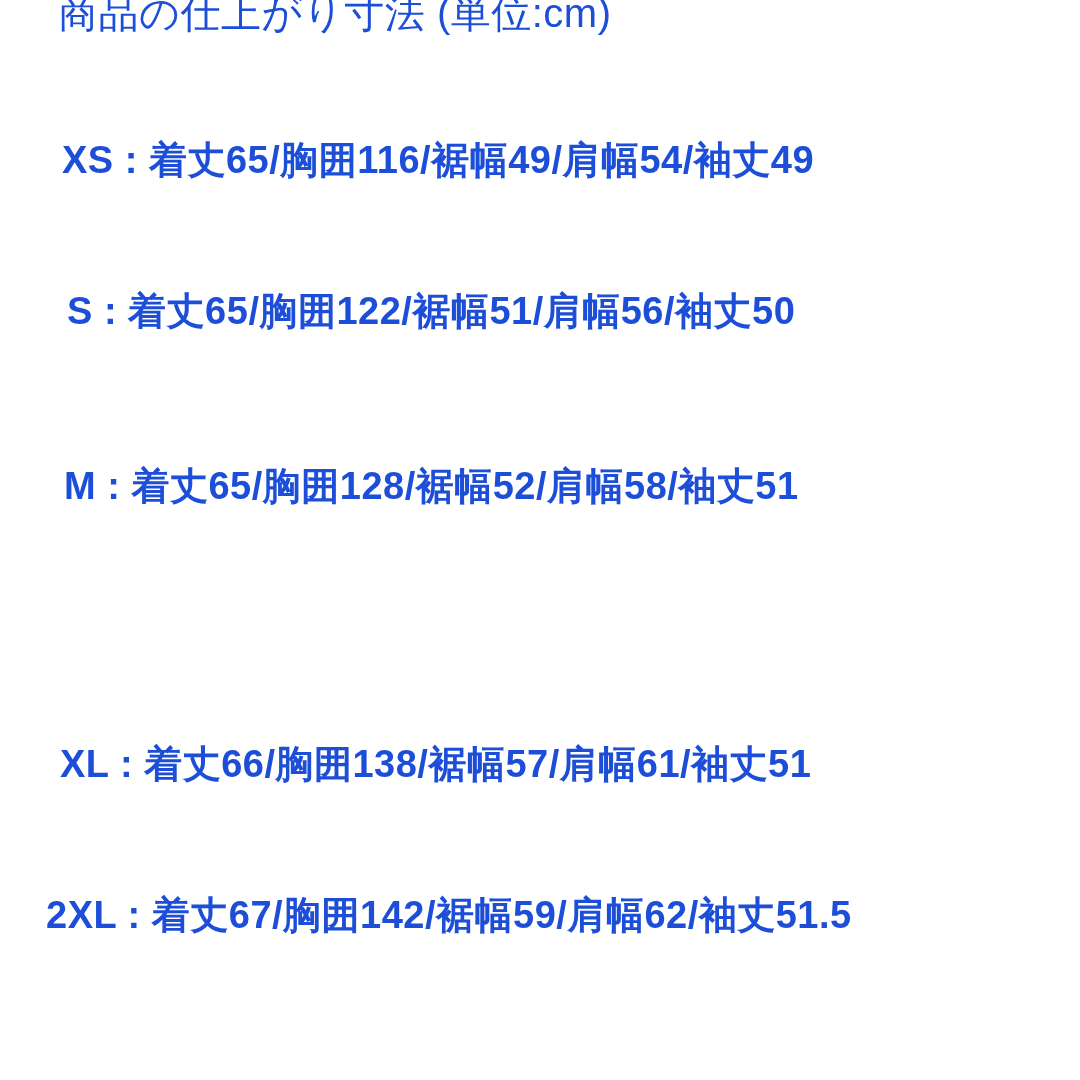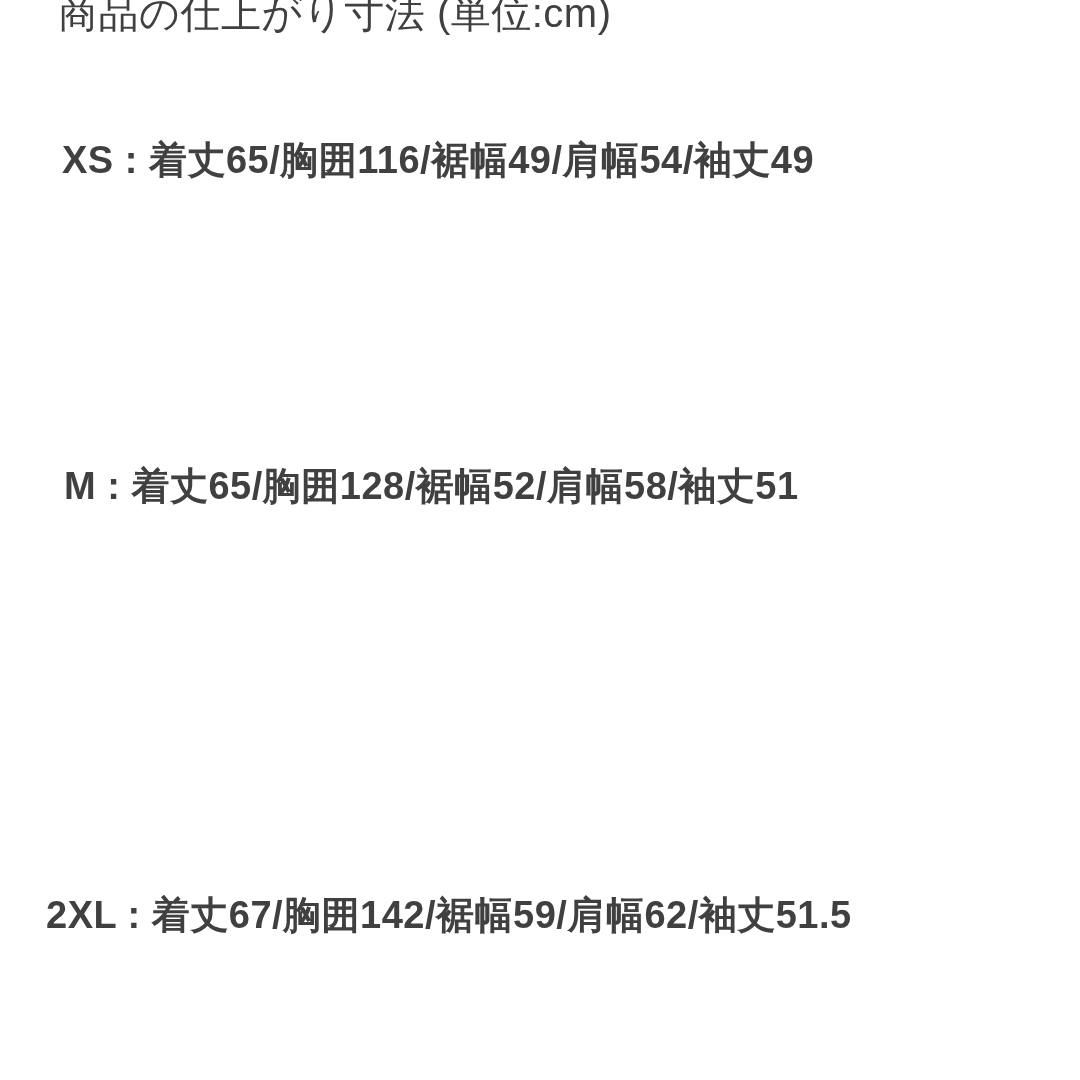--- a/index.html
+++ b/index.html
@@ -3,21 +3,21 @@
 <meta charset="utf-8">
 <style>
   html, body { margin: 0; padding: 0; }
   .canvas {
     position: relative;
     width: 1080px;
     height: 1080px;
     background: #ffffff;
     overflow: hidden;
     font-family: "Liberation Sans", "DejaVu Sans", sans-serif;
-    color: #404040;
+    color: #1d4ed8;
   }
   .title {
     position: absolute;
     left: 58px;
     top: -11px;              
     font-size: 40px;
     font-weight: 500;
     letter-spacing: 0.5px;
     white-space: nowrap;
     line-height: 1.2;
@@ -38,19 +38,21 @@
   .r5 { top: 895px; left: 46px; }
 </style>
 </head>
 <body>
 
 <div class="canvas">
   <div class="title">商品の仕上がり寸法 (単位:cm)</div>
 
   <div class="size-row r0">XS : 着丈65/胸囲116/裾幅49/肩幅54/袖丈49</div>
 
+  <div class="size-row r1">S : 着丈65/胸囲122/裾幅51/肩幅56/袖丈50</div>
 
   <div class="size-row r2">M : 着丈65/胸囲128/裾幅52/肩幅58/袖丈51</div>
 
 
+  <div class="size-row r4">XL : 着丈66/胸囲138/裾幅57/肩幅61/袖丈51</div>
 
   <div class="size-row r5">2XL : 着丈67/胸囲142/裾幅59/肩幅62/袖丈51.5</div>
 </div>
 
 </body></html>

